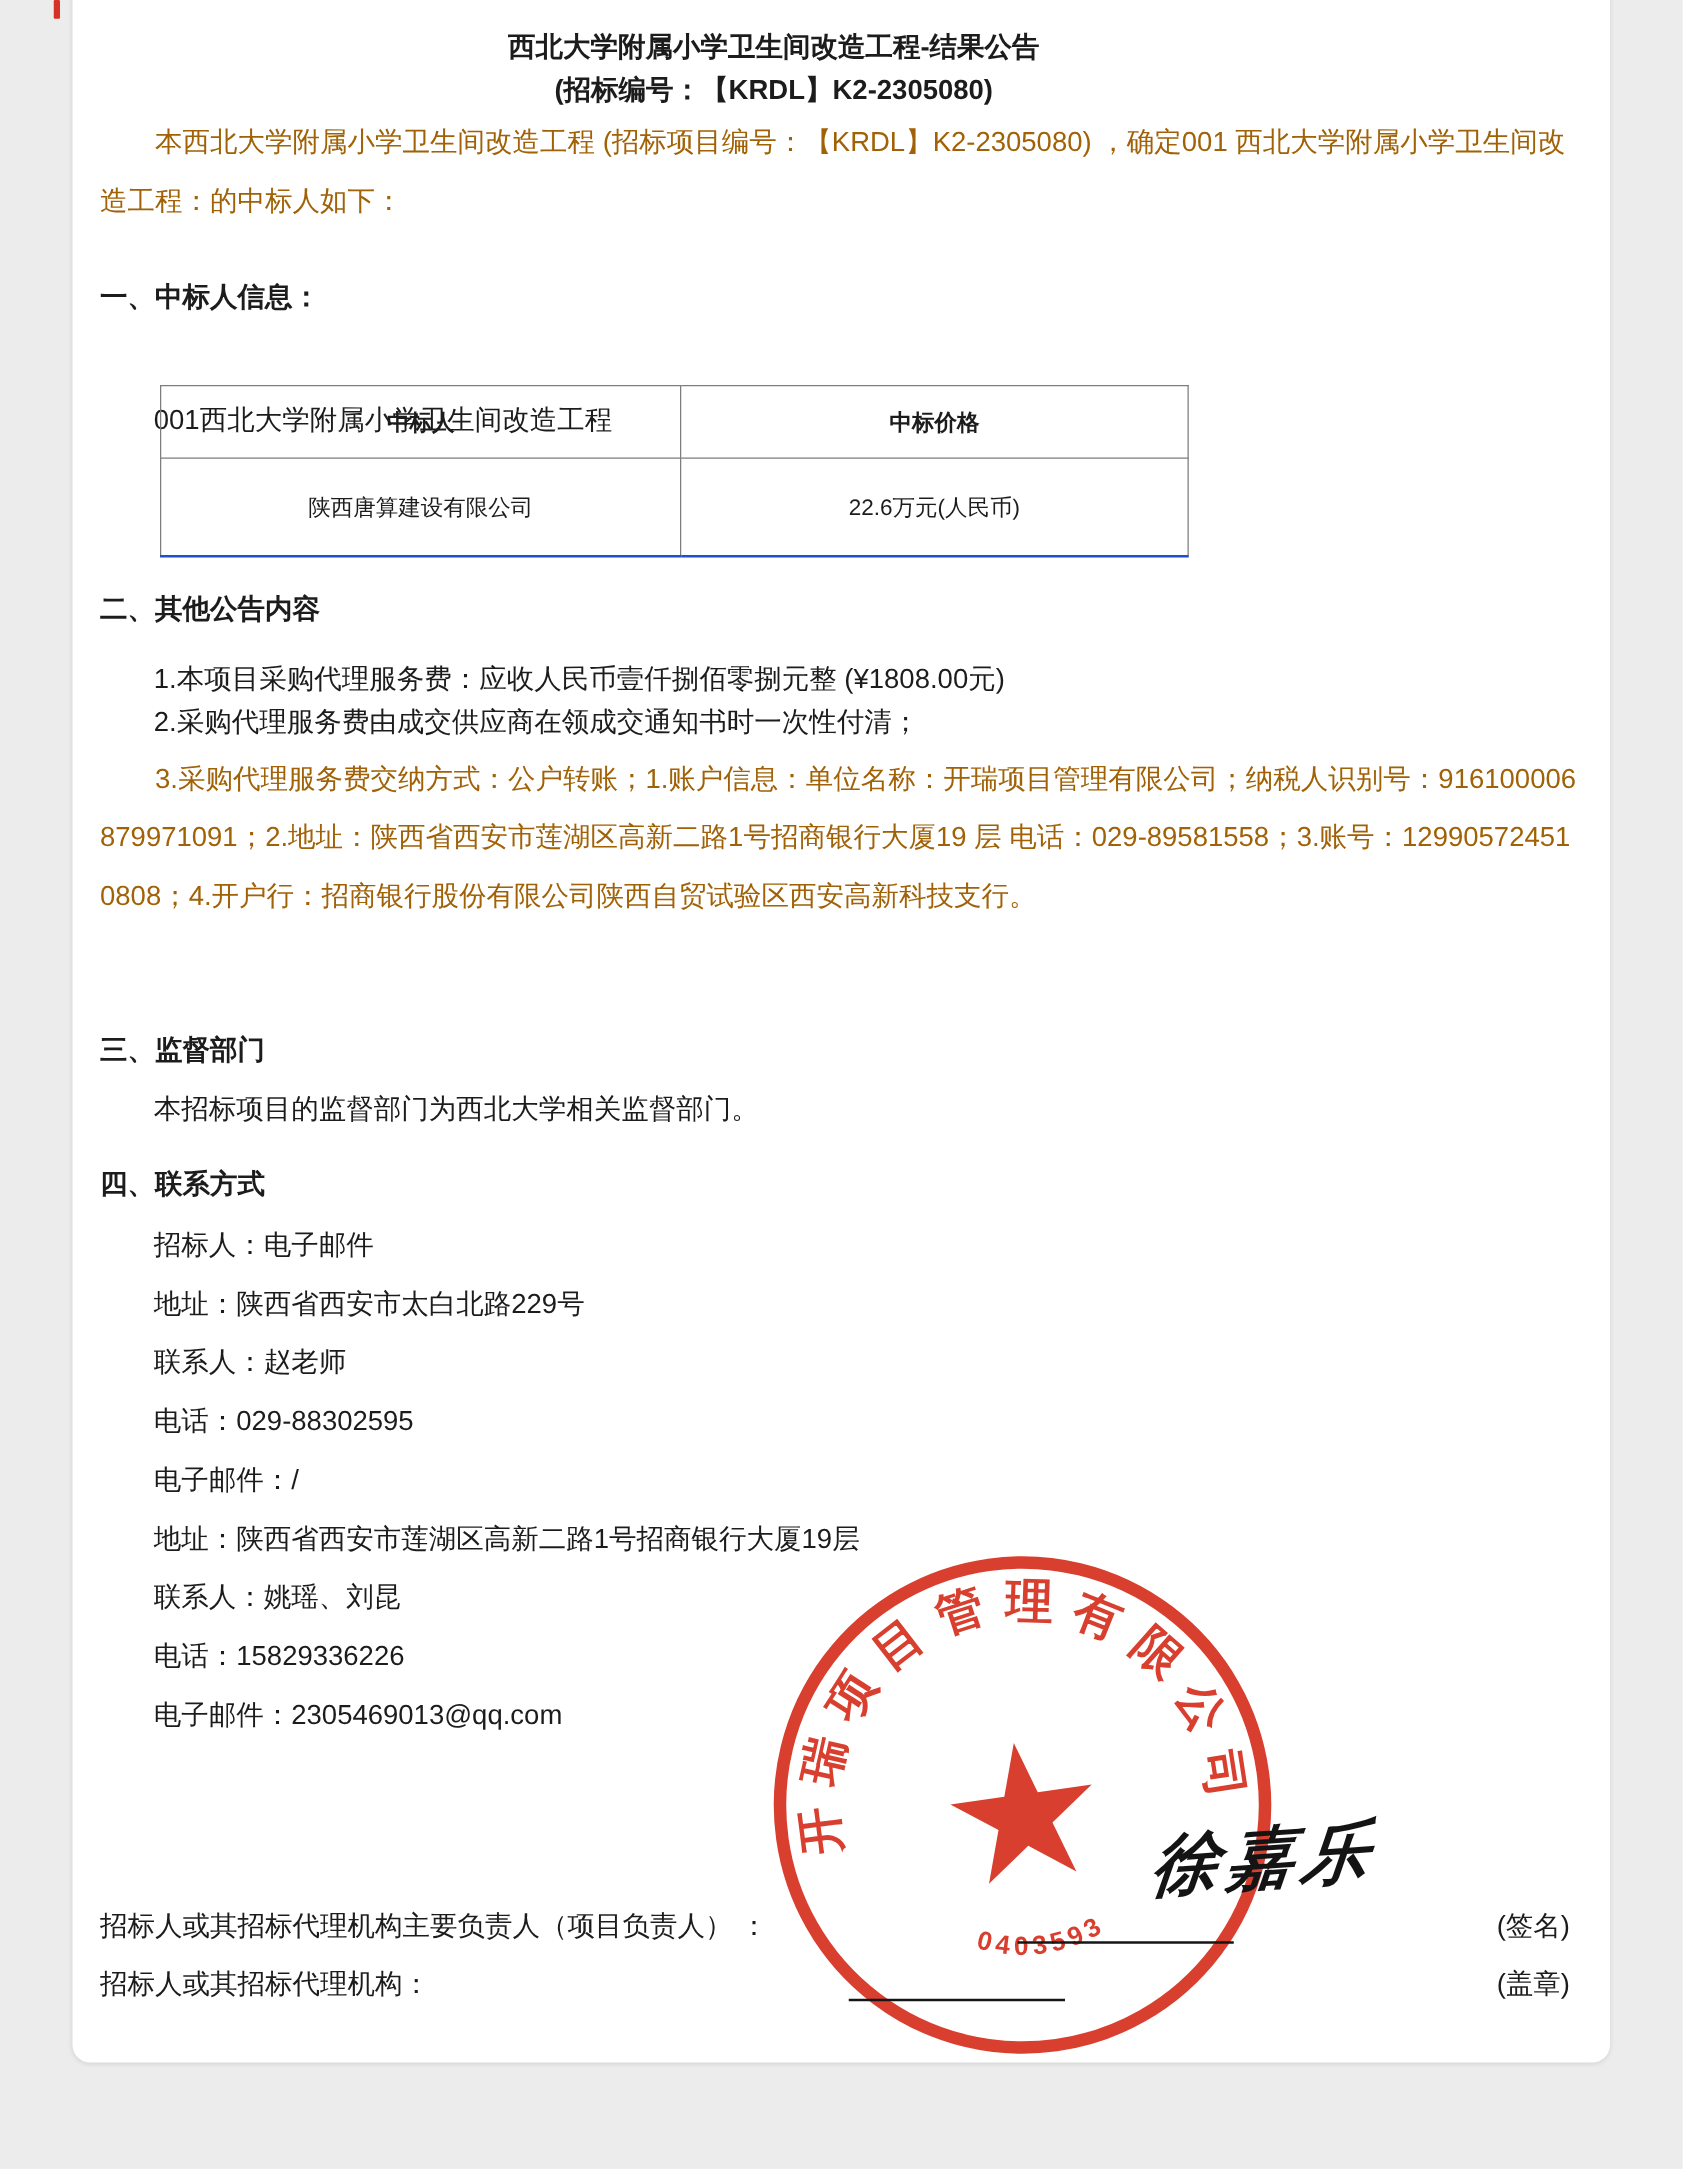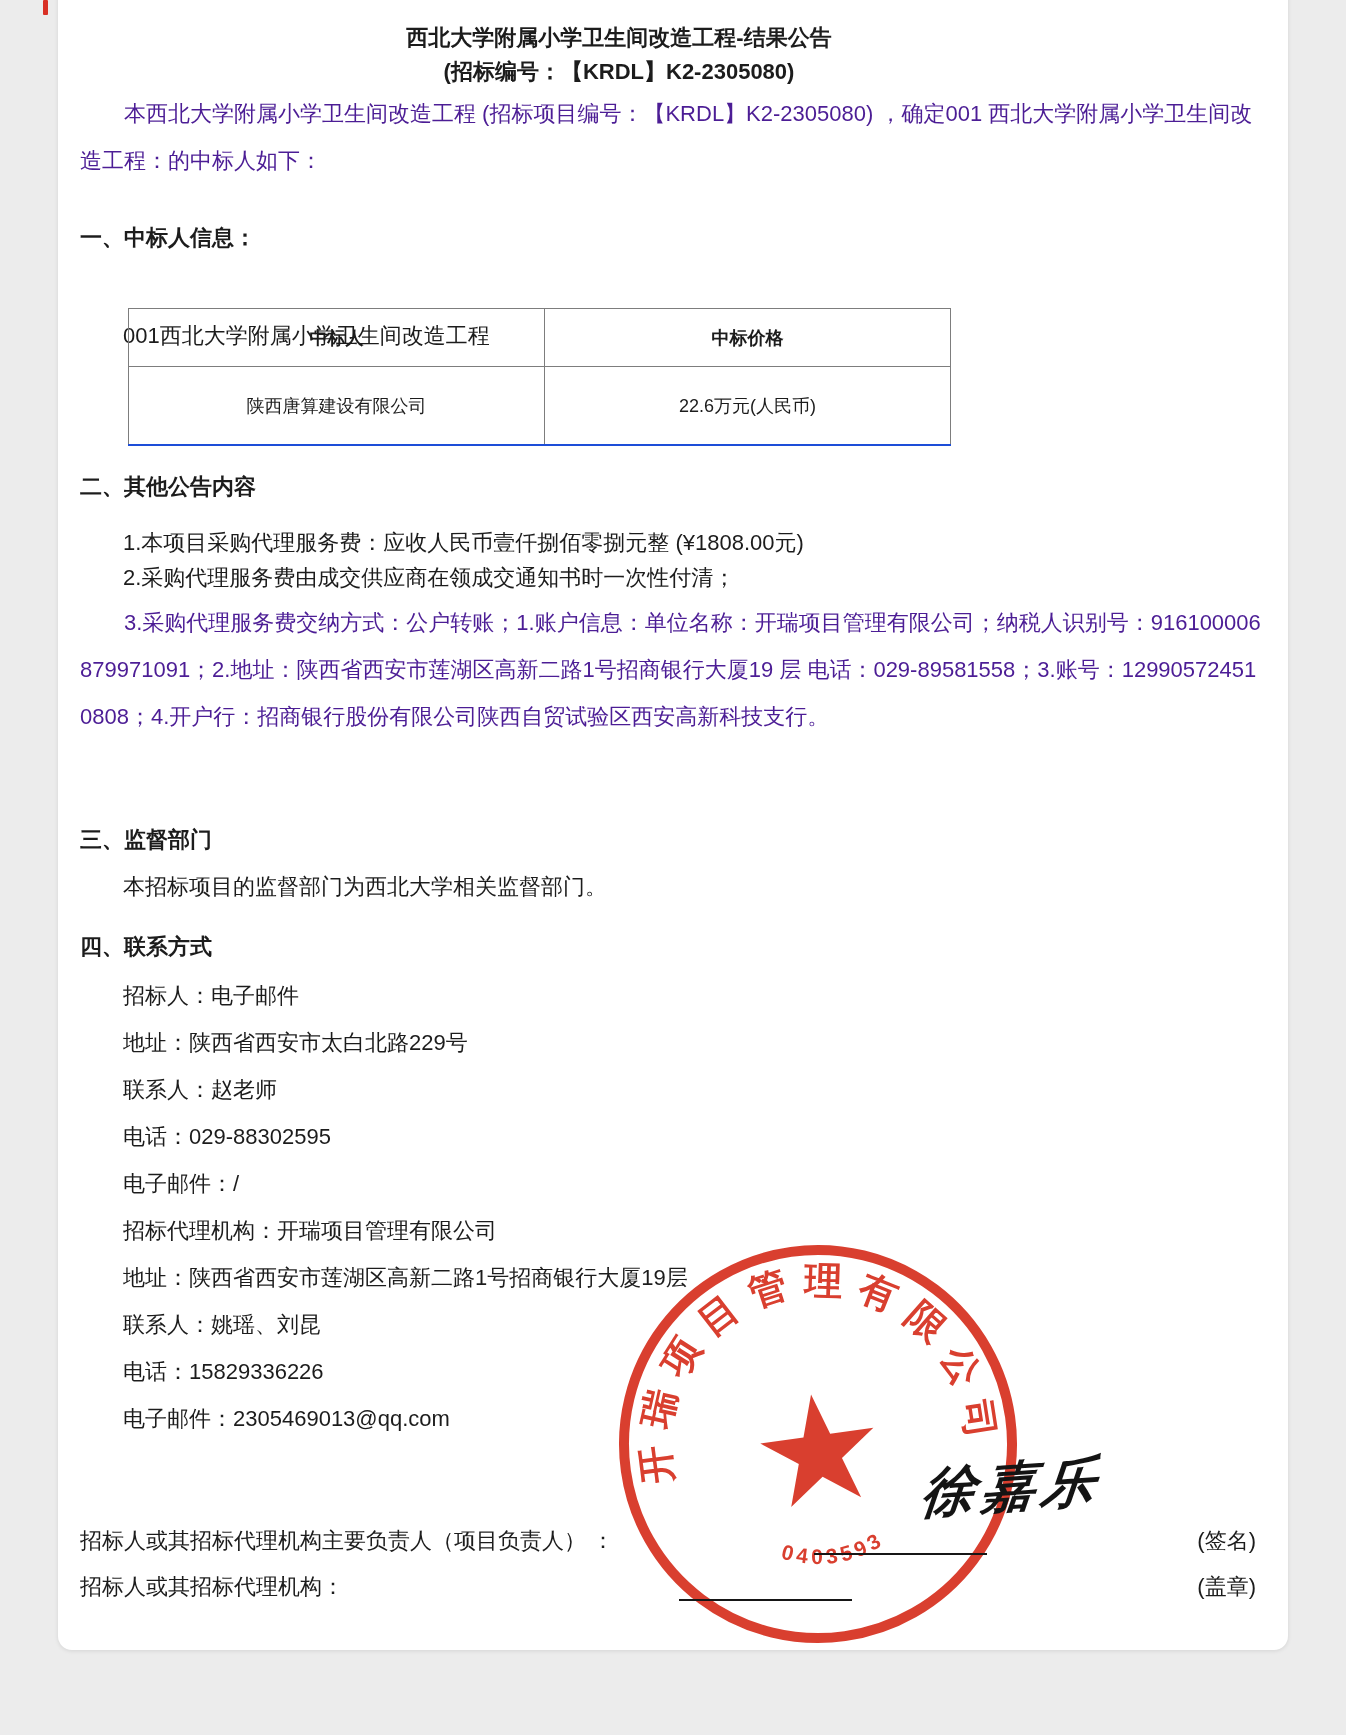--- a/index.html
+++ b/index.html
@@ -30,21 +30,21 @@
     position:absolute;
     color:#1c1c1c;
     font-size:22px;
     line-height:34px;
     white-space:nowrap;
   }
   .center{left:0;width:1122px;text-align:center;}
   .bold{font-weight:bold;}
   .para{
     position:absolute;left:22px;width:1188px;
-    color:#4c1d95;font-size:22px;line-height:47px;
+    color:#a16207;font-size:22px;line-height:47px;
     text-indent:44px;white-space:normal;word-break:break-all;
   }
   .doc-table{
     position:absolute;left:70px;top:338px;
     width:820px;
     border-collapse:collapse;
     table-layout:fixed;
     color:#1c1c1c;
     font-size:18px;
   }
@@ -126,21 +126,20 @@
     <div class="t bold" style="left:22px;top:853px;">三、监督部门</div>
     <div class="t" style="left:65px;top:900px;">本招标项目的监督部门为西北大学相关监督部门。</div>
 
     <div class="t bold" style="left:22px;top:960px;">四、联系方式</div>
     <div class="t" style="left:65px;top:1002px;line-height:47px;white-space:normal;">
       <div class="contact-line">招标人：电子邮件</div>
       <div class="contact-line">地址：陕西省西安市太白北路229号</div>
       <div class="contact-line">联系人：赵老师</div>
       <div class="contact-line">电话：029-88302595</div>
       <div class="contact-line">电子邮件：/</div>
-      <div class="contact-line">招标代理机构：开瑞项目管理有限公司</div>
       <div class="contact-line">地址：陕西省西安市莲湖区高新二路1号招商银行大厦19层</div>
       <div class="contact-line">联系人：姚瑶、刘昆</div>
       <div class="contact-line">电话：15829336226</div>
       <div class="contact-line">电子邮件：2305469013@qq.com</div>
     </div>
 
     <svg class="stamp" viewBox="0 0 420 420">
       <g transform="rotate(-8 210 210)" fill="none">
         <circle cx="210" cy="210" r="194" stroke="#d62f1e" stroke-width="10"></circle>
         <path id="sealTopArc" d="M 63.3 241.2 A 150 150 0 1 1 356.7 241.2" fill="none"></path>

